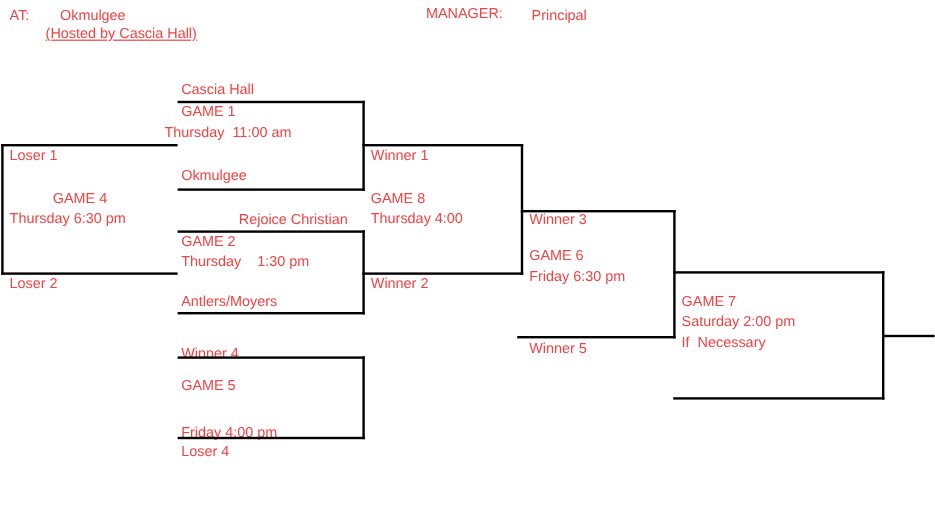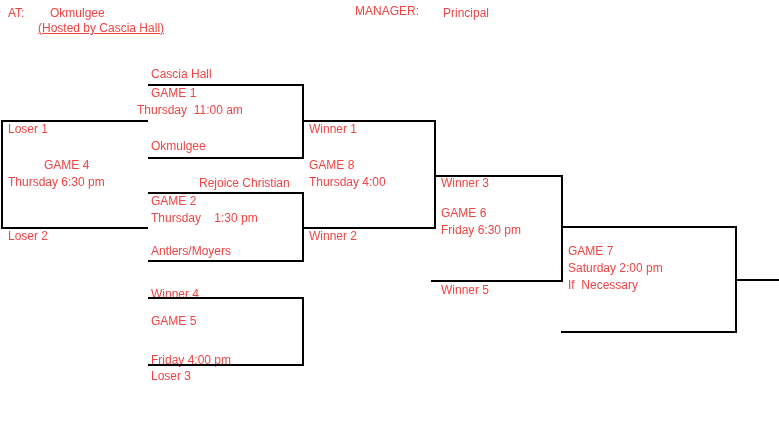--- a/index.html
+++ b/index.html
@@ -58,21 +58,21 @@
 <div class="txt bold" style="left:309px; top:158px;">GAME 8</div>
 <div class="txt" style="left:309px; top:175px;">Thursday 4:00</div>
 <div class="txt" style="left:309px; top:229px;text-align:center;">Winner 2</div>
 <div class="hl" style="left:302px; top:120px; width:134px;"></div>
 <div class="hl" style="left:302px; top:227px; width:134px;"></div>
 <div class="vl" style="left:434px; top:120px; height:109px;"></div>
 
 <div class="txt" style="left:151px; top:287px;">Winner 4</div>
 <div class="txt bold" style="left:151px; top:314px;">GAME 5</div>
 <div class="txt" style="left:151px; top:331px;margin-top:22px;">Friday 4:00 pm</div>
-<div class="txt" style="left:151px; top:369px;">Loser 3</div>
+<div class="txt" style="left:151px; top:369px;">Loser 4</div>
 <div class="hl" style="left:148px; top:297px; width:156px;"></div>
 <div class="hl" style="left:148px; top:364px; width:156px;"></div>
 <div class="vl" style="left:302px; top:297px; height:69px;"></div>
 
 <div class="txt" style="left:441px; top:176px;">Winner 3</div>
 <div class="txt bold" style="left:441px; top:206px;">GAME 6</div>
 <div class="txt" style="left:441px; top:223px;">Friday 6:30 pm</div>
 <div class="txt" style="left:441px; top:283px;">Winner 5</div>
 <div class="hl" style="left:434px; top:175px; width:129px;"></div>
 <div class="hl" style="left:431px; top:280px; width:132px;"></div>

